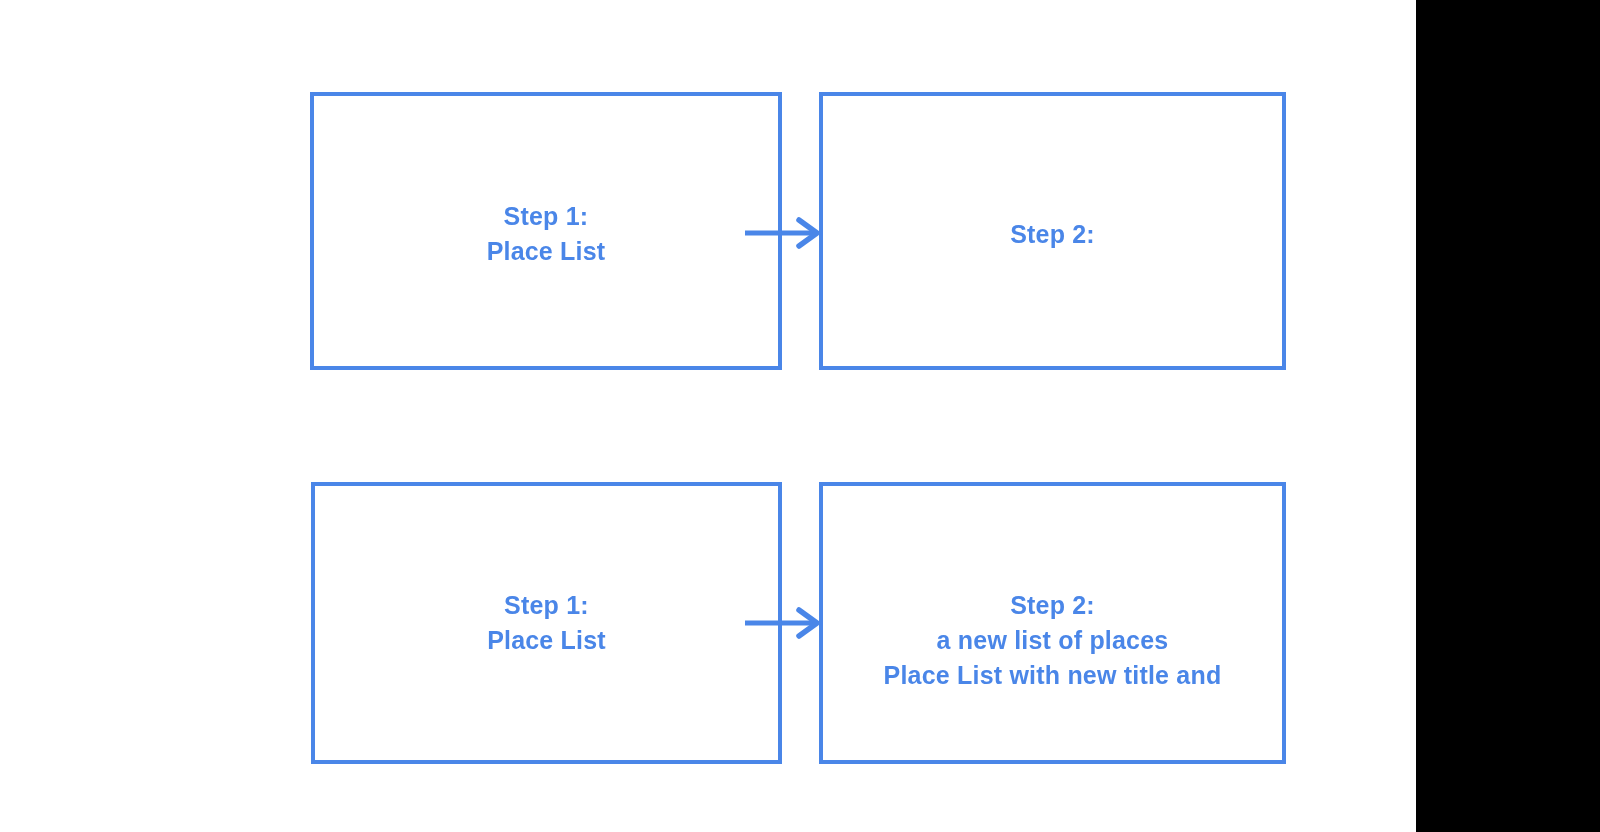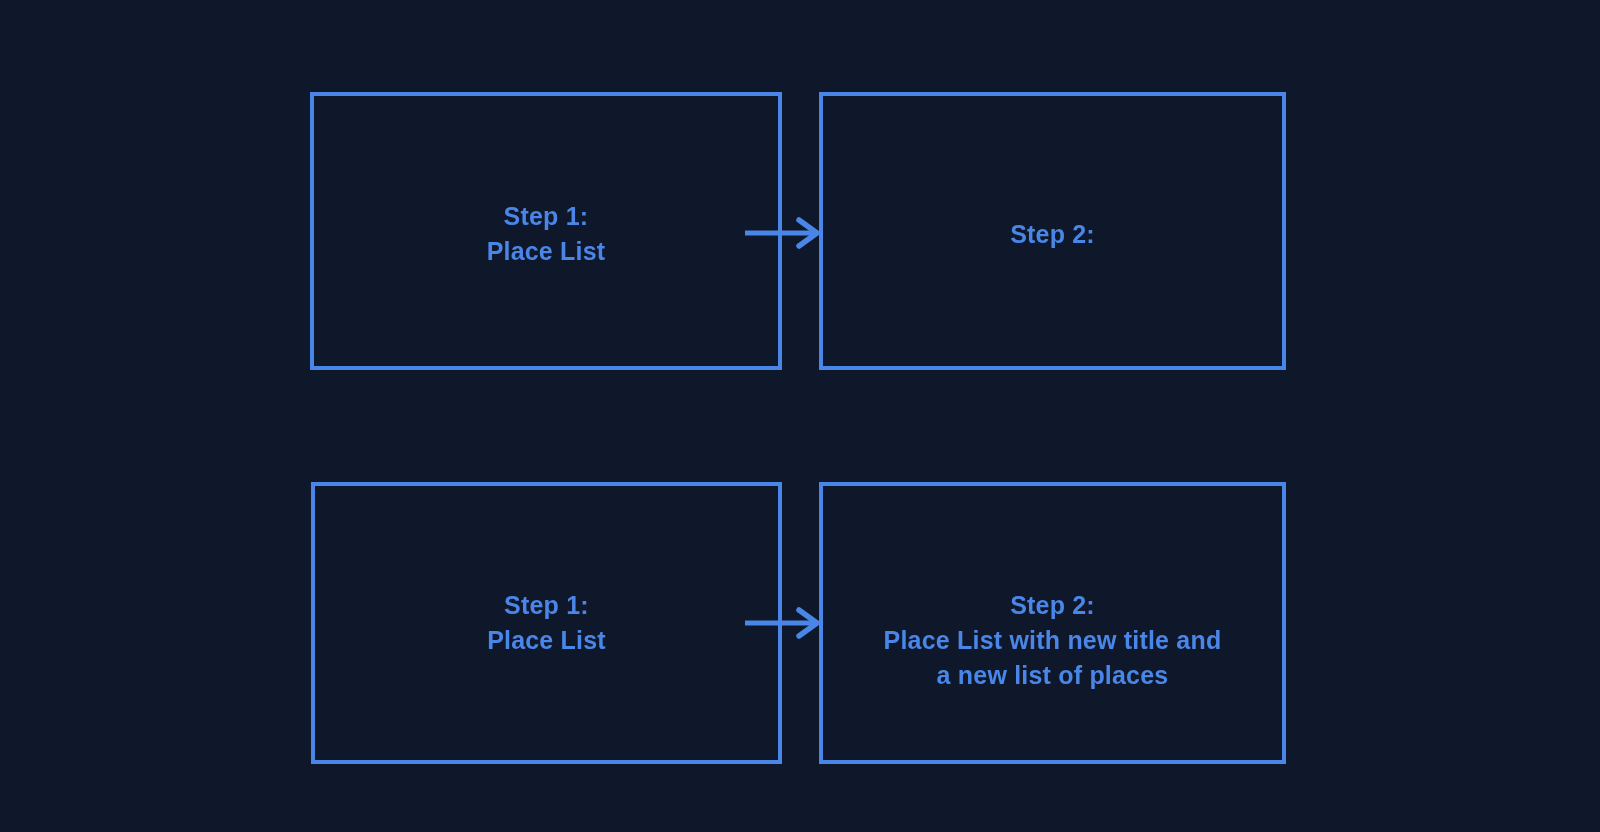--- a/index.html
+++ b/index.html
@@ -2,23 +2,23 @@
 <html><head>
 <meta charset="utf-8">
 <style>
   html, body {
     margin: 0;
     padding: 0;
     background: #000000;
   }
   .canvas {
     position: relative;
-    width: 1600px;
+    width: 1416px;
     height: 832px;
-    background: #0f172a;
+    background: #ffffff;
     overflow: hidden;
     font-family: "Liberation Sans", sans-serif;
   }
   .step-box {
     position: absolute;
     box-sizing: border-box;
     border: 4px solid #4a86e8;
     background: transparent;
     display: flex;
     align-items: center;
@@ -79,18 +79,18 @@
   </div>
 
   <svg class="arrow arrow-bottom" width="84" height="44" viewBox="0 0 84 44" xmlns="http://www.w3.org/2000/svg">
     <line x1="5" y1="22" x2="75" y2="22" stroke="#4a86e8" stroke-width="5"></line>
     <polyline points="59,9 77,22 59,35" fill="none" stroke="#4a86e8" stroke-width="5.5" stroke-linecap="round" stroke-linejoin="round"></polyline>
   </svg>
 
   <div class="step-box box-bottom-right">
     <div class="box-label">
       <span class="label-line">Step 2:</span>
+      <span class="label-line">a new list of places</span>
       <span class="label-line">Place List with new title and</span>
-      <span class="label-line">a new list of places</span>
     </div>
   </div>
 
 </div>
 
 </body></html>

